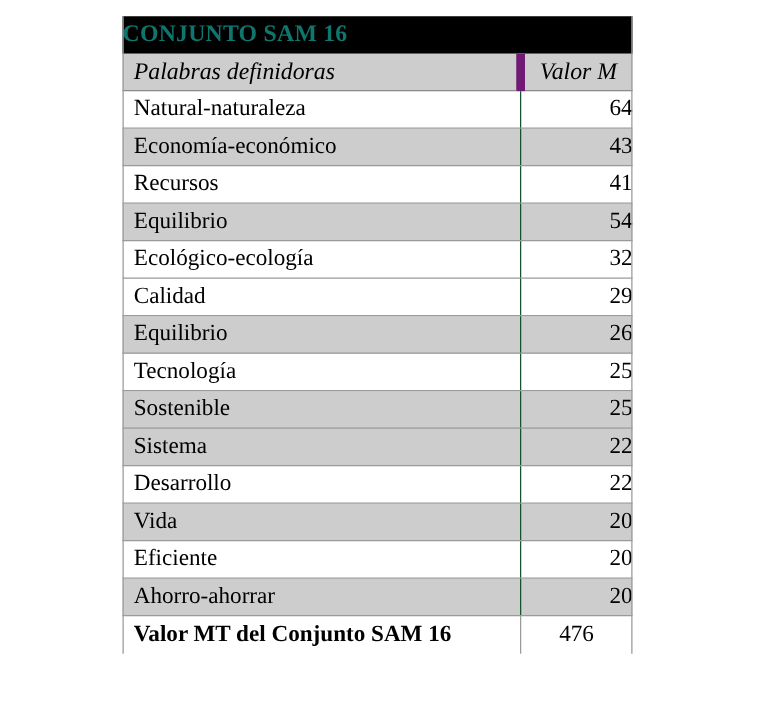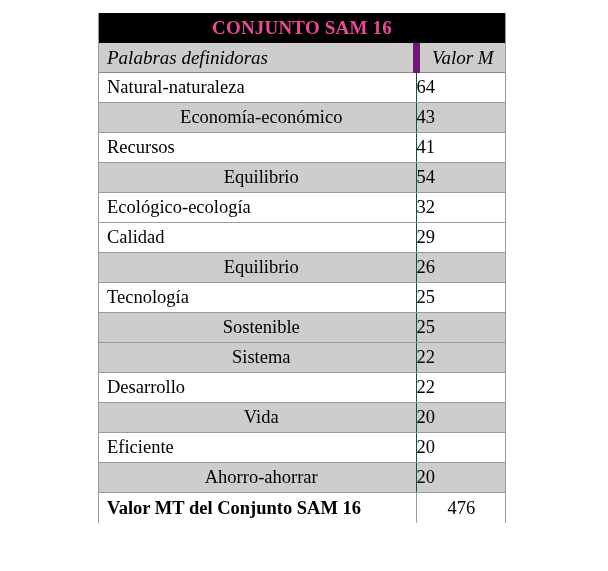--- a/index.html
+++ b/index.html
@@ -29,24 +29,24 @@
     width: 408px;
     border-collapse: collapse;
     table-layout: fixed;
     background: #ffffff;
   }
   table.sam-table col.col-word { width: 318px; }
   table.sam-table col.col-value { width: 90px; }
 
   tr.title-row th {
     background: #000000;
-    color: #ec4899;
+    color: #0f766e;
     font-weight: bold;
     font-size: 19px;
-    text-align: center;
+    text-align: left;
     letter-spacing: 0.2px;
     height: 30px;
     padding: 0;
     border: none;
     font-family: Liberation Serif, serif;
   }
 
   tr.subhead-row td {
     background: #cdcdcd;
     font-style: italic;
@@ -69,26 +69,26 @@
     font-size: 18.5px;
     height: 29px;
     padding: 0 0 0 9px;
     color: #000000;
     vertical-align: middle;
     border-right: 1px solid #14532d;
     border-bottom: 1px solid #9a9a9a;
     border-top: 1px solid #d9d9d9;
   }
   tbody tr.data-row td.value-cell {
-    text-align: left;
+    text-align: right;
     padding: 0;
     border-right: none;
   }
   tbody tr.shade-white td { background: #ffffff; }
-  tbody tr.shade-gray td { background: #cdcdcd; text-align: center; }
+  tbody tr.shade-gray td { background: #cdcdcd; }
 
   tbody tr.total-row td {
     background: #ffffff;
     font-size: 18.5px;
     height: 30px;
     padding: 0 0 0 9px;
     vertical-align: middle;
     color: #000000;
     border-top: 1px solid #555555;
     border-right: 1px solid #9a9a9a;

